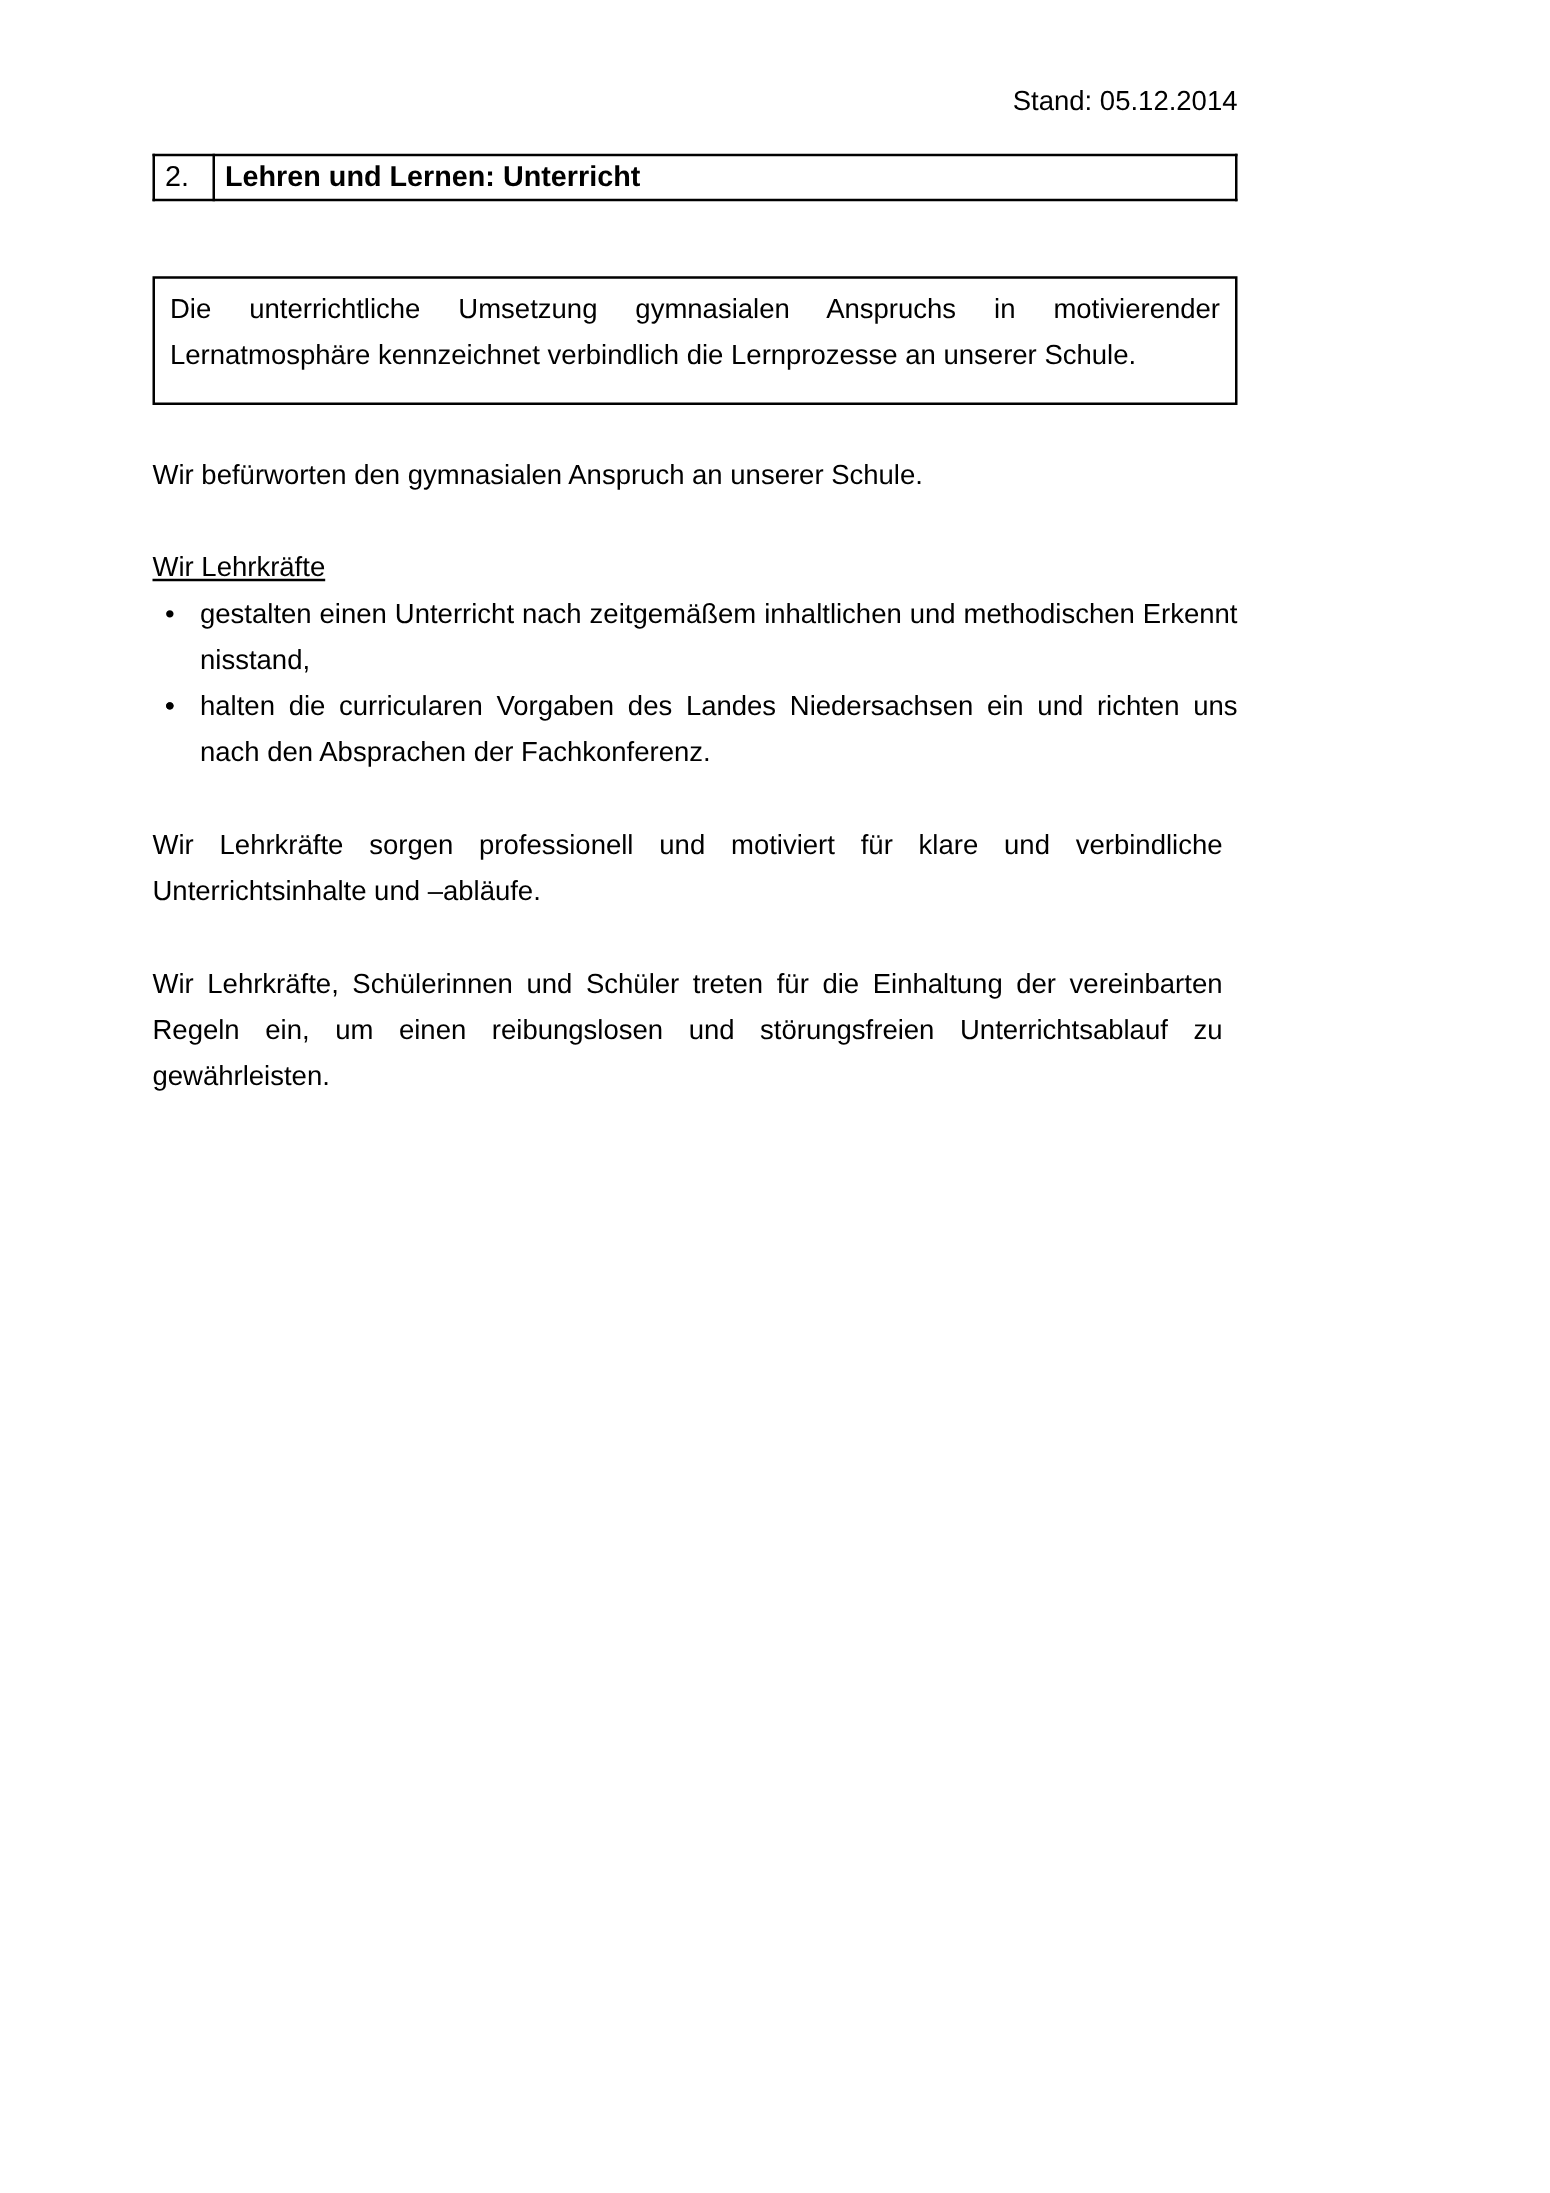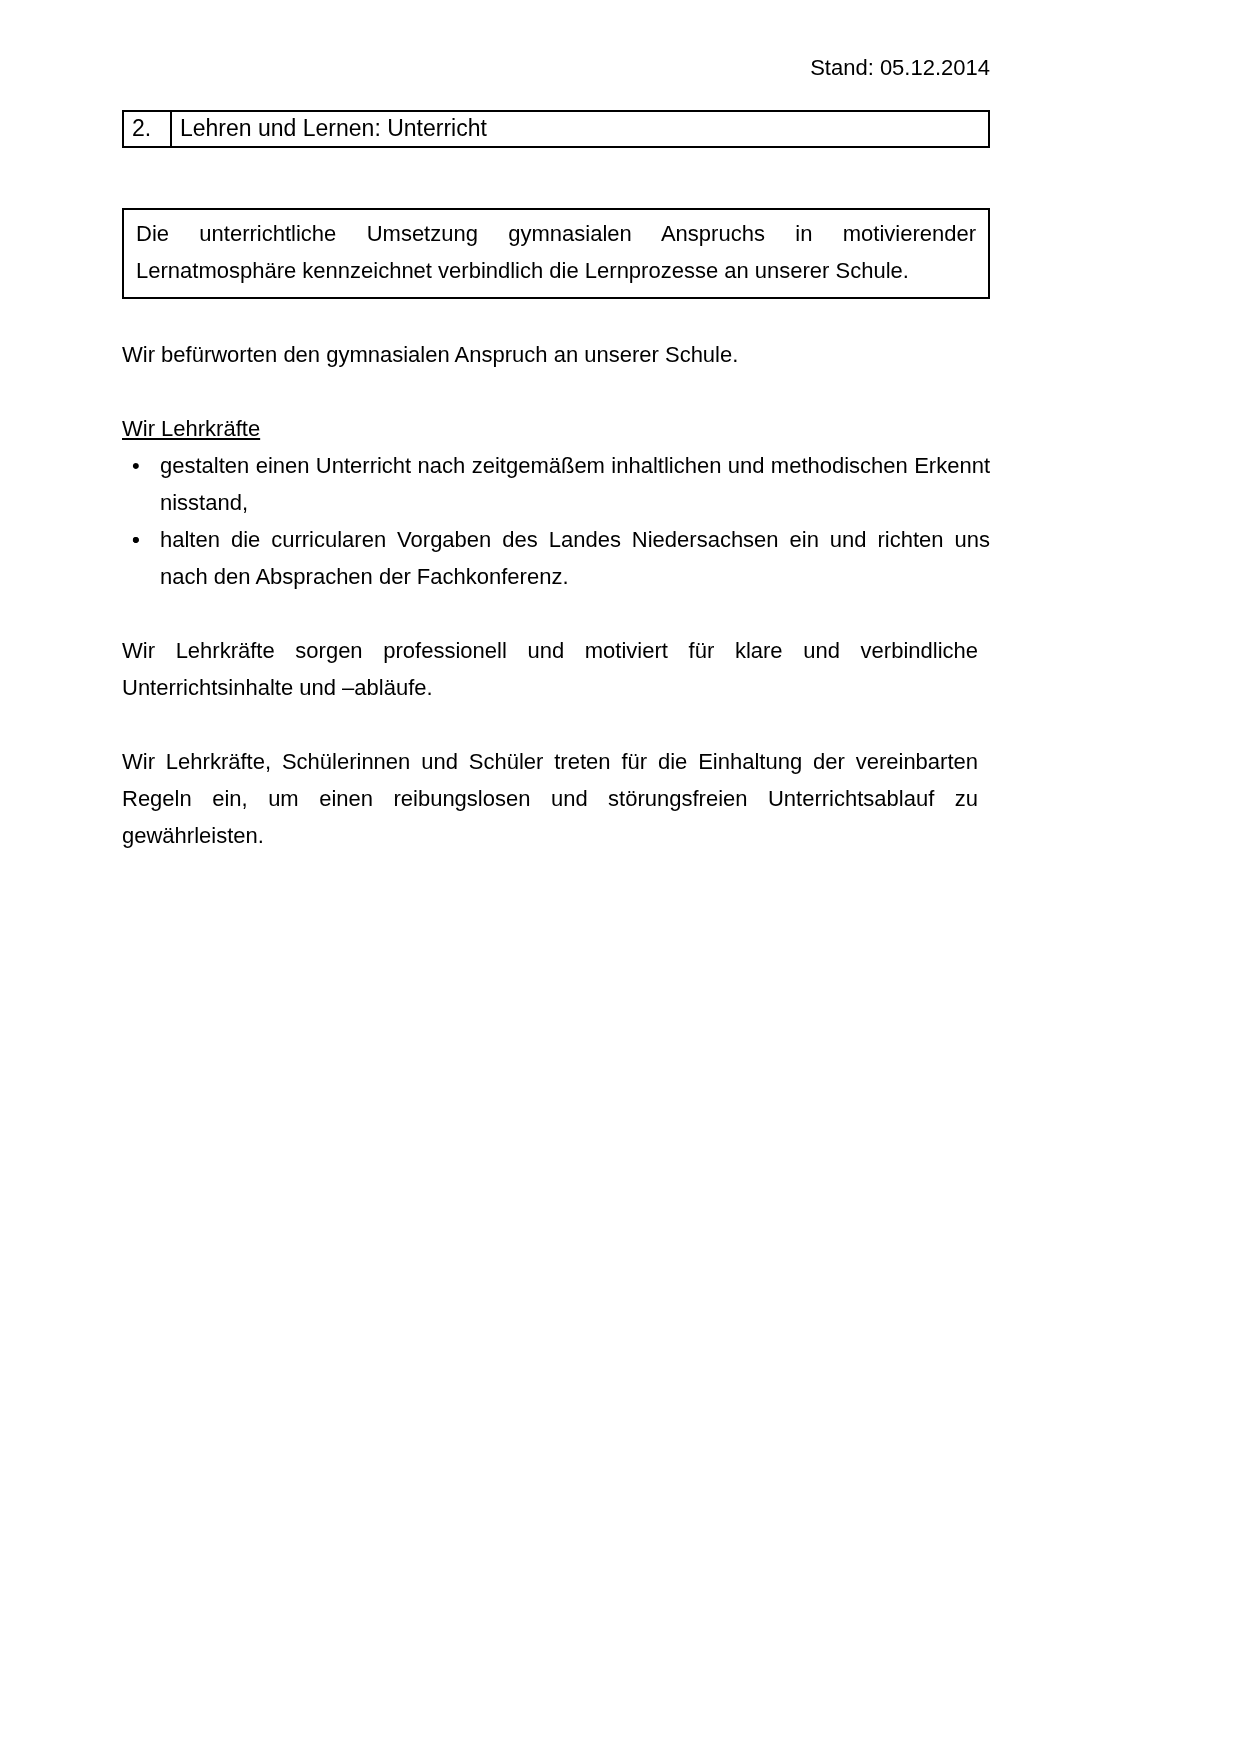--- a/index.html
+++ b/index.html
@@ -16,21 +16,21 @@
     font-family: "Liberation Sans", sans-serif;
     font-size: 22px;
     line-height: 37px;
     overflow: hidden;
     margin: 0 auto;
   }
   .content-col {
     position: absolute;
     left: 122px;
     width: 868px;
-    top: 0;
+    top: 13px;
   }
   .date-line {
     margin-top: 53px;
     text-align: right;
     font-size: 22px;
     line-height: 30px;
   }
   table.section-header {
     border-collapse: collapse;
     width: 100%;
@@ -41,25 +41,26 @@
     padding: 1px 8px 3px 8px;
     font-size: 23px;
     line-height: 30px;
   }
   td.num-cell {
     width: 30px;
     text-align: left;
   }
   td.title-cell {
     padding-left: 12px;
+    font-weight: bold;
   }
   .statement-box {
     margin-top: 60px;
     border: 2px solid #000000;
-    padding: 5px 12px 8px 12px;
+    padding: 5px 12px 20px 12px;
     text-align: justify;
   }
   .para {
     margin: 37px 12px 0 0;
     text-align: justify;
   }
   .para.single {
     text-align: left;
   }
   .list-heading {

